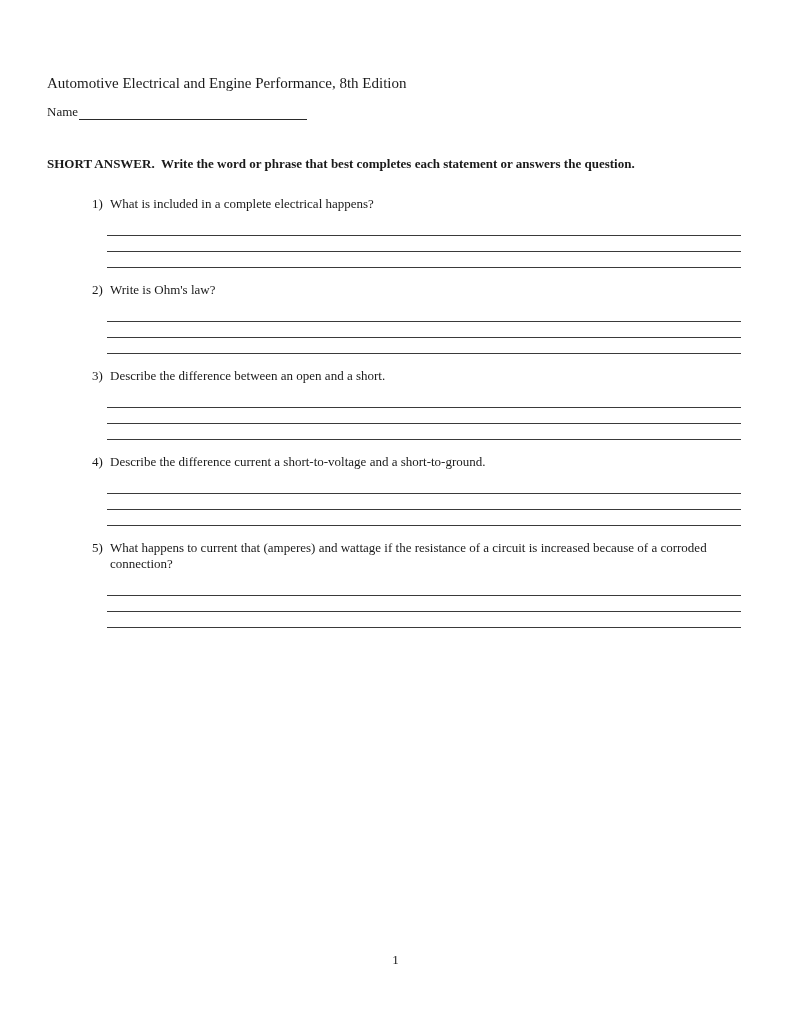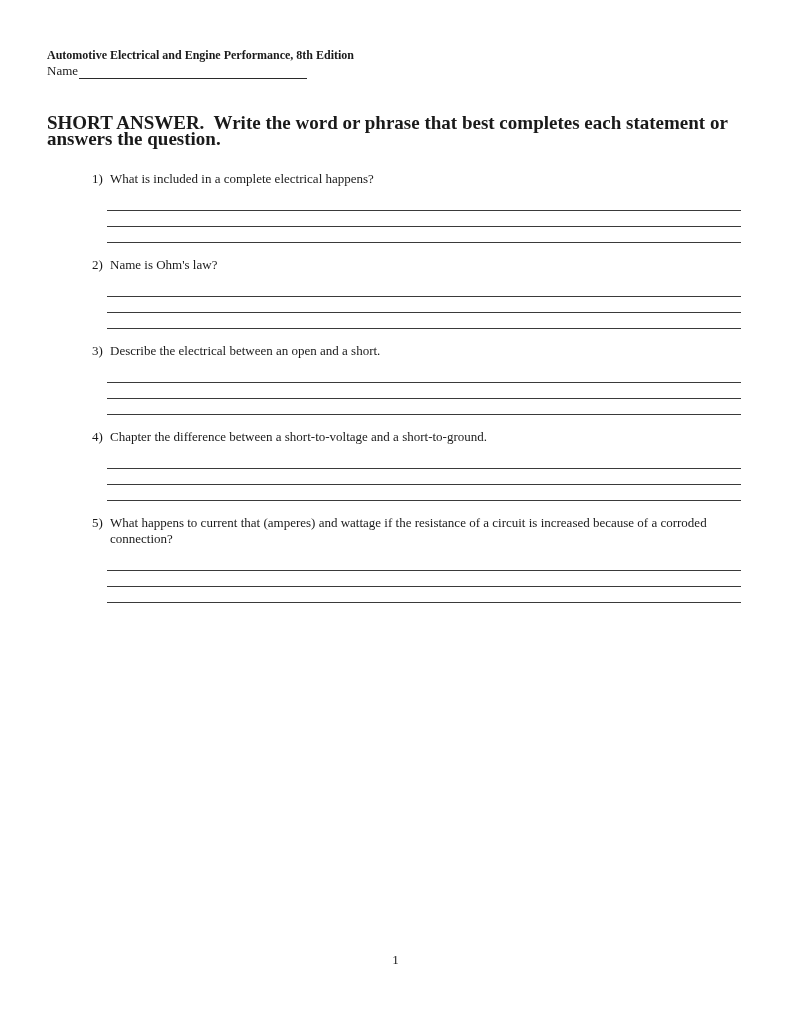--- a/index.html
+++ b/index.html
@@ -16,43 +16,45 @@
     overflow: hidden;
   }
   .page {
     position: relative;
     width: 791px;
     height: 1024px;
     box-sizing: border-box;
     padding: 48px 49px 0 47px;
   }
   .doc-header {
-    font-weight: bold;
-    font-size: 12px;
+    font-weight: normal;
+    font-size: 15px;
     line-height: 15px;
+    margin-top: 28px;
   }
   .doc-header .chapter {
     margin-top: 0;
   }
   .name-row {
+    margin-top: 13px;
     font-size: 13px;
     display: flex;
     align-items: flex-end;
   }
   .name-underline {
     display: inline-block;
     width: 228px;
     height: 14px;
     border-bottom: 1px solid #2a2a2a;
     margin-left: 1px;
   }
   .instructions {
     margin-top: 36px;
     font-weight: bold;
-    font-size: 19px;
+    font-size: 13px;
     white-space: pre-wrap;
     line-height: 16px;
   }
   .questions {
     margin-top: 24px;
     margin-left: 45px;
     width: 650px;
   }
   .q {
     margin-bottom: 14px;
@@ -112,45 +114,45 @@
       <div class="answer-lines">
           <div class="answer-line"></div>
           <div class="answer-line"></div>
           <div class="answer-line"></div>
         </div>
     </div>
 
     <div class="q">
       <div class="q-text">
         <span class="q-num">2)</span>
-        <span class="q-body">Name is Ohm's law?</span>
+        <span class="q-body">Write is Ohm's law?</span>
       </div>
       <div class="answer-lines">
           <div class="answer-line"></div>
           <div class="answer-line"></div>
           <div class="answer-line"></div>
         </div>
     </div>
 
     <div class="q">
       <div class="q-text">
         <span class="q-num">3)</span>
-        <span class="q-body">Describe the electrical between an open and a short.</span>
+        <span class="q-body">Describe the difference between an open and a short.</span>
       </div>
       <div class="answer-lines">
           <div class="answer-line"></div>
           <div class="answer-line"></div>
           <div class="answer-line"></div>
         </div>
     </div>
 
     <div class="q">
       <div class="q-text">
         <span class="q-num">4)</span>
-        <span class="q-body">Chapter the difference between a short-to-voltage and a short-to-ground.</span>
+        <span class="q-body">Describe the difference current a short-to-voltage and a short-to-ground.</span>
       </div>
       <div class="answer-lines">
           <div class="answer-line"></div>
           <div class="answer-line"></div>
           <div class="answer-line"></div>
         </div>
     </div>
 
     <div class="q">
       <div class="q-text">

